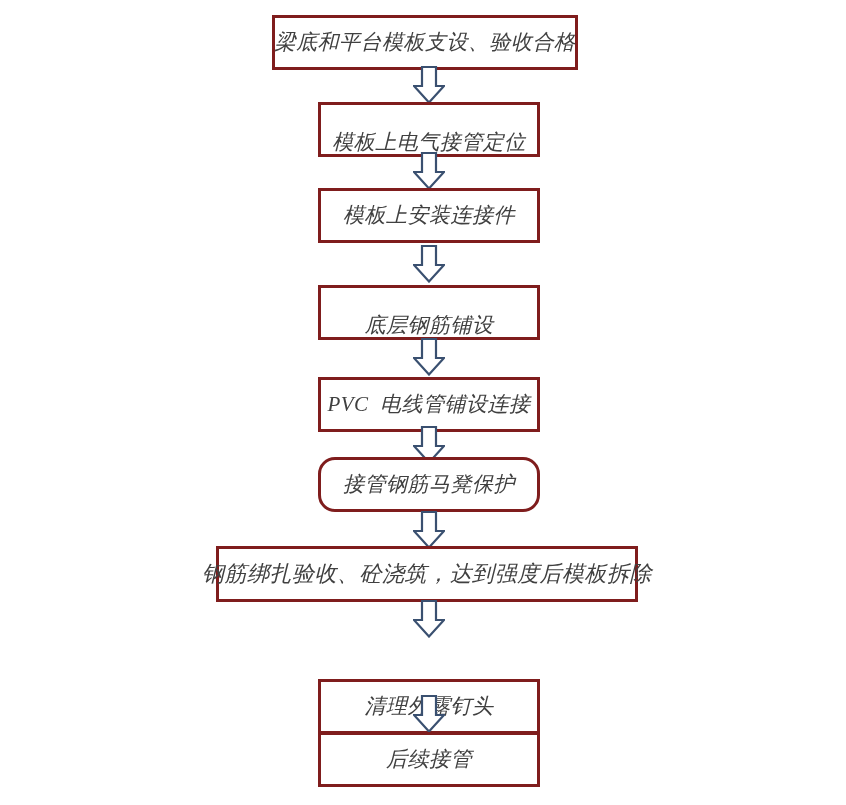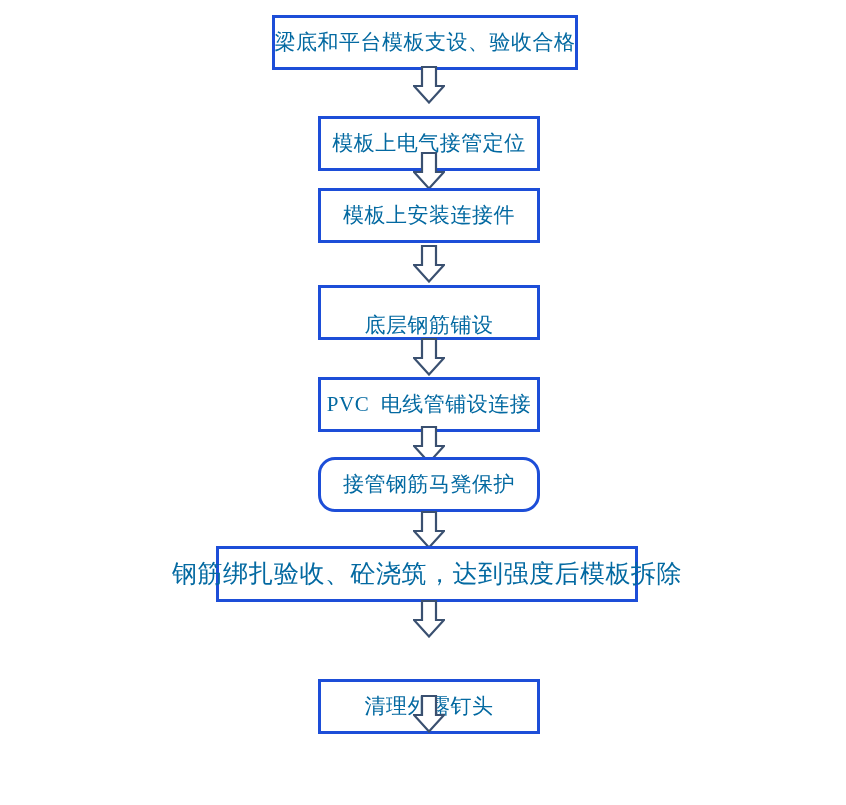--- a/index.html
+++ b/index.html
@@ -15,29 +15,30 @@
     overflow: hidden;
   }
   #flow-root {
     position: relative;
     width: 846px;
     height: 805px;
   }
   .flow-node {
     position: absolute;
     box-sizing: border-box;
-    border: 3px solid #1d4ed8;
+    border: 3px solid #7f1d1d;
     background: #ffffff;
     display: flex;
     align-items: center;
     justify-content: center;
     text-align: center;
-    color: #0369a1;
+    color: #404040;
     letter-spacing: 0.5px;
     white-space: pre;
+    font-style: italic;
   }
   .flow-node .node-text {
     display: block;
     line-height: 1.1;
   }
   .node-narrow {
     width: 222px;
     height: 55px;
     left: 318px;
     font-size: 21px;
@@ -45,21 +46,21 @@
   .node-wide-top {
     width: 306px;
     height: 55px;
     left: 272px;
     font-size: 21px;
   }
   .node-wide-mid {
     width: 422px;
     height: 56px;
     left: 216px;
-    font-size: 25px;
+    font-size: 22px;
   }
   .flow-arrow {
     position: absolute;
     left: 413px;
     width: 32px;
     height: 38px;
   }
   .flow-arrow svg {
     display: block;
     width: 32px;
@@ -74,21 +75,21 @@
   <div class="flow-node node-wide-top" style="top:15px;">
     <span class="node-text">梁底和平台模板支设、验收合格</span>
   </div>
 
   <div class="flow-arrow" style="top:66px;">
     <svg viewBox="0 0 32 38" xmlns="http://www.w3.org/2000/svg">
       <polygon points="9,1 23,1 23,20 31,20 16,36.5 1,20 9,20" fill="#ffffff" stroke="#3a5070" stroke-width="2.2" stroke-linejoin="miter"></polygon>
     </svg>
   </div>
 
-  <div class="flow-node node-narrow" style="top:116px;">
+  <div class="flow-node node-narrow" style="top:102px;align-items:flex-end;">
     <span class="node-text">模板上电气接管定位</span>
   </div>
 
   <div class="flow-arrow" style="top:152px;">
     <svg viewBox="0 0 32 38" xmlns="http://www.w3.org/2000/svg">
       <polygon points="9,1 23,1 23,20 31,20 16,36.5 1,20 9,20" fill="#ffffff" stroke="#3a5070" stroke-width="2.2" stroke-linejoin="miter"></polygon>
     </svg>
   </div>
 
   <div class="flow-node node-narrow" style="top:188px;">
@@ -144,14 +145,17 @@
   <div class="flow-node node-narrow" style="top:639px;margin-top:40px;">
     <span class="node-text">清理外露钉头</span>
   </div>
 
   <div class="flow-arrow" style="top:695px;">
     <svg viewBox="0 0 32 38" xmlns="http://www.w3.org/2000/svg">
       <polygon points="9,1 23,1 23,20 31,20 16,36.5 1,20 9,20" fill="#ffffff" stroke="#3a5070" stroke-width="2.2" stroke-linejoin="miter"></polygon>
     </svg>
   </div>
 
+  <div class="flow-node node-narrow" style="top:732px;">
+    <span class="node-text">后续接管</span>
+  </div>
 
 </div>
 
 </body></html>

